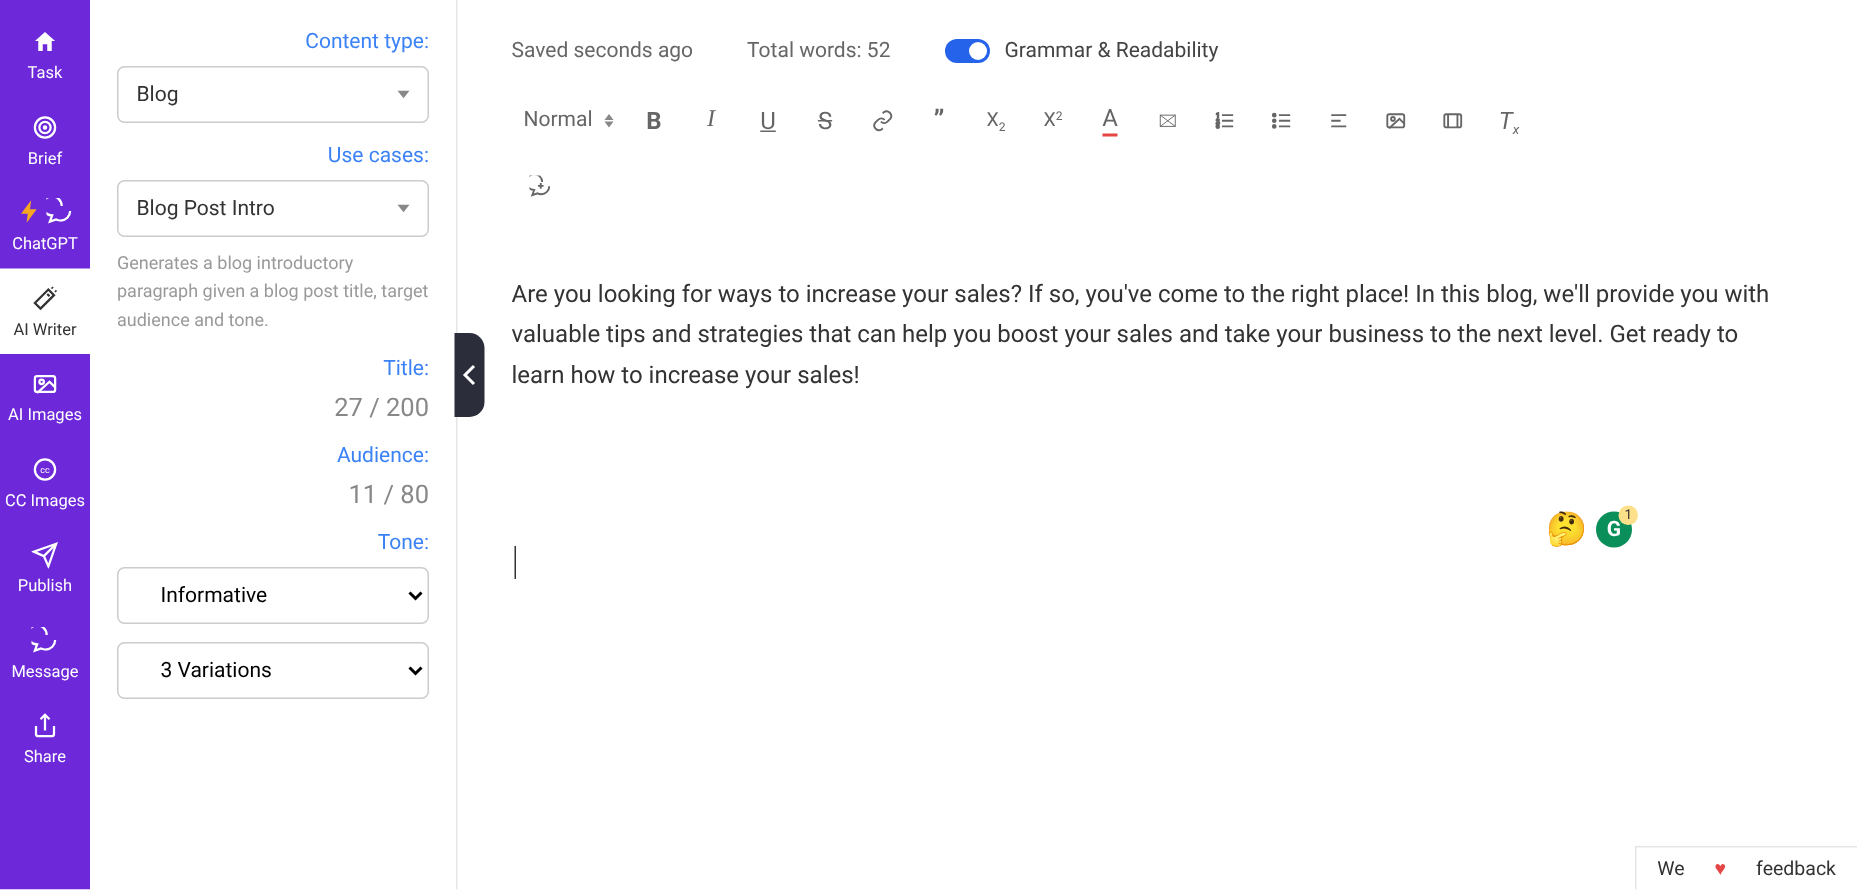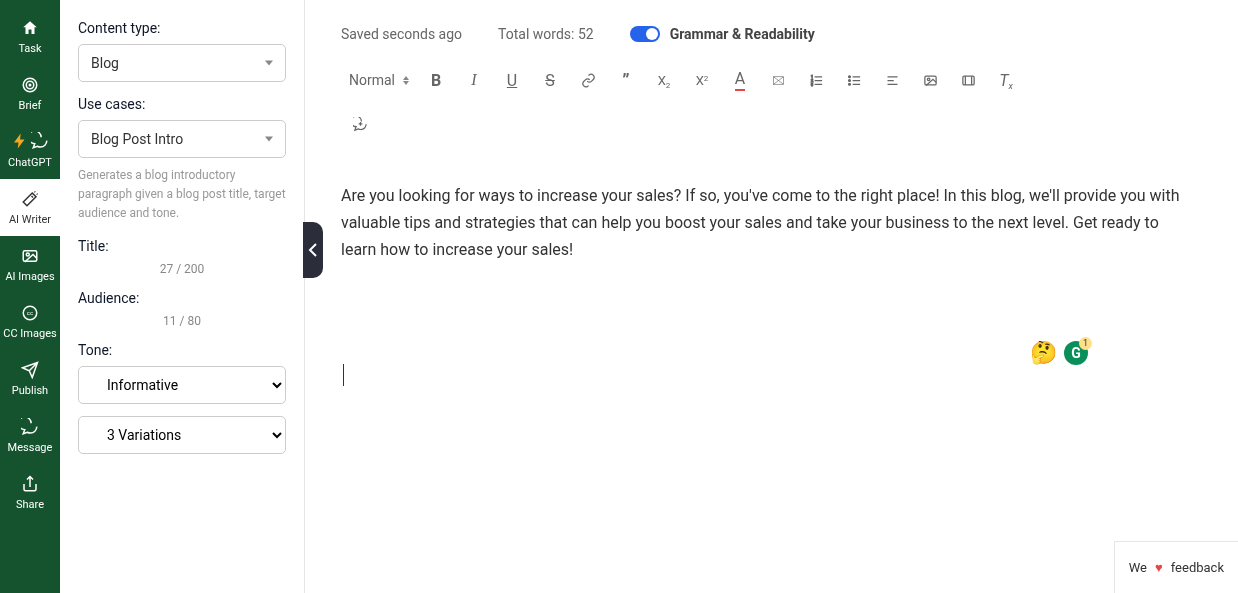--- a/index.html
+++ b/index.html
@@ -1,46 +1,46 @@
 <!DOCTYPE html>
 <html><head>
 <meta charset="utf-8">
 <style>
   * { box-sizing: border-box; margin: 0; padding: 0; }
   body { font-family: -apple-system, BlinkMacSystemFont, "Segoe UI", Roboto, sans-serif; background: #fff; color: #333; overflow: hidden; width: 1238px; height: 593px; }
   .app { display: flex; height: 593px; width: 1238px; }
   
-  .nav { width: 60px; background: #14532d; display: flex; flex-direction: column; align-items: center; padding-top: 8px; flex-shrink: 0; }
+  .nav { width: 60px; background: #6d28d9; display: flex; flex-direction: column; align-items: center; padding-top: 8px; flex-shrink: 0; }
   .nav-item { width: 60px; display: flex; flex-direction: column; align-items: center; justify-content: center; padding: 10px 0; cursor: pointer; color: #fff; font-size: 11px; gap: 4px; }
   .nav-item.active { background: #fff; color: #333; }
   .nav-icon { width: 20px; height: 20px; display: flex; align-items: center; justify-content: center; }
   .nav-icon svg { width: 18px; height: 18px; }
   .nav-chatgpt .nav-icon { display:flex; gap:2px; }
   .nav-chatgpt .bolt { color: #f6a623; }
   
   .sidepanel { width: 245px; background: #fff; border-right: 1px solid #e5e5e5; padding: 20px 18px 10px 18px; overflow-y: auto; flex-shrink: 0; }
-  .field-label { font-size: 14px; color: #0f172a; margin-bottom: 8px; margin-top: 14px; }
+  .field-label { font-size: 14px; color: #3b82f6; margin-bottom: 8px; margin-top: 14px; text-align: right; }
   .field-label:first-child { margin-top: 0; }
   .select-wrap { position: relative; border: 1px solid #ccc; border-radius: 5px; height: 38px; display: flex; align-items: center; padding: 0 30px 0 12px; font-size: 14px; cursor: pointer; background:#fff; }
   .select-wrap::after { content: ""; position: absolute; right: 12px; top: 50%; width: 0; height: 0; border-left: 4px solid transparent; border-right: 4px solid transparent; border-top: 5px solid #888; transform: translateY(-50%); }
   .help-text { font-size: 12px; color: #999; margin-top: 8px; line-height: 1.6; }
   .textarea { width: 100%; border: 1px solid #ccc; border-radius: 5px; padding: 10px 12px; font-size: 14px; resize: vertical; height: 72px; font-family: inherit; outline: none; }
   .input { width: 100%; border: 1px solid #ccc; border-radius: 5px; padding: 0 12px; font-size: 14px; height: 38px; font-family: inherit; outline: none; }
-  .counter { font-size: 12px; color: #888; text-align: center; margin-top: 4px; }
+  .counter { font-size: 17px; color: #888; text-align: right; margin-top: 4px; }
   select.plain-select { width: 100%; border: 1px solid #ccc; border-radius: 5px; height: 38px; padding: 0 24px; font-size: 14px; font-family: inherit; background:#fff; cursor:pointer; }
   .sidepanel .gap-top { margin-top: 12px; }
   
   .editor { flex: 1; position: relative; padding: 0; }
   .collapse-tab { position: absolute; left: -2px; top: 222px; width: 20px; height: 56px; background: #2b2d3a; border-radius: 0 10px 10px 0; display: flex; align-items: center; justify-content: center; cursor: pointer; z-index: 5; }
   .collapse-tab svg { width: 10px; height: 14px; }
   
   .topbar { display: flex; align-items: center; gap: 36px; padding: 26px 36px 12px 36px; font-size: 14px; color: #666; }
   .toggle { width: 30px; height: 16px; background: #2563eb; border-radius: 8px; position: relative; cursor: pointer; }
   .toggle::after { content: ""; position: absolute; right: 2px; top: 2px; width: 12px; height: 12px; background: #fff; border-radius: 50%; }
-  .gr-wrap { display:flex; align-items:center; gap:10px;font-weight:bold; }
+  .gr-wrap { display:flex; align-items:center; gap:10px; }
   .gr-label { color: #444; }
   
   .toolbar { display: flex; align-items: center; gap: 0; padding: 8px 36px; flex-wrap: wrap; }
   .tb-btn { width: 38px; height: 36px; display: flex; align-items: center; justify-content: center; cursor: pointer; color: #666; border-radius: 3px; }
   .tb-btn.normal { width: auto; padding: 0 8px 0 8px; font-size: 14px; gap:8px; }
   .tb-btn.normal .arrows { display:flex; flex-direction:column; gap:1px; }
   .tb-btn.normal .arrows span { width:0;height:0;border-left:3px solid transparent;border-right:3px solid transparent; }
   .tb-btn.normal .arrows .up { border-bottom:4px solid #888; }
   .tb-btn.normal .arrows .down { border-top:4px solid #888; }
   .tb-btn svg { width:15px; height:15px; }
@@ -49,21 +49,21 @@
   .toolbar-row2 { padding: 0 36px 10px 36px; }
   
   .content { padding: 30px 56px 30px 36px; font-size: 16px; color: #333; line-height: 1.7; }
   .cursor-mark { margin-top: 100px; width:1px; height:22px; background:#333; margin-left:2px; }
   
   .float-icons { position: absolute; right: 150px; top: 340px; display:flex; gap:6px; align-items:center; }
   .emoji-icon { font-size:22px; cursor:pointer; }
   .g-icon { width:24px;height:24px;border-radius:50%;background:#0a8f5b;display:flex;align-items:center;justify-content:center;color:#fff;font-weight:bold;font-size:14px;position:relative;cursor:pointer; }
   .g-icon .badge { position:absolute; top:-4px; right:-4px; background:#ffe08a; color:#333; font-size:9px; border-radius:50%; width:13px; height:13px; display:flex;align-items:center;justify-content:center; font-weight:normal; }
   
-  .feedback { position: absolute; right: 0; bottom: 0; background:#fff; border:1px solid #e5e5e5; border-bottom:none; border-right:none; padding: 18px 14px; font-size:13px; color:#333; display:flex; align-items:center; gap:8px; cursor:pointer; }
+  .feedback { position: absolute; right: 0; bottom: 0; background:#fff; border:1px solid #e5e5e5; border-bottom:none; border-right:none; padding: 6px 14px; font-size:13px; color:#333; display:flex; align-items:center; gap:20px; cursor:pointer; }
   .heart { color:#e64545; }
 </style>
 </head>
 <body>
 
 <div class="app">
 
   <div class="nav">
     <div class="nav-item">
       <span class="nav-icon">

